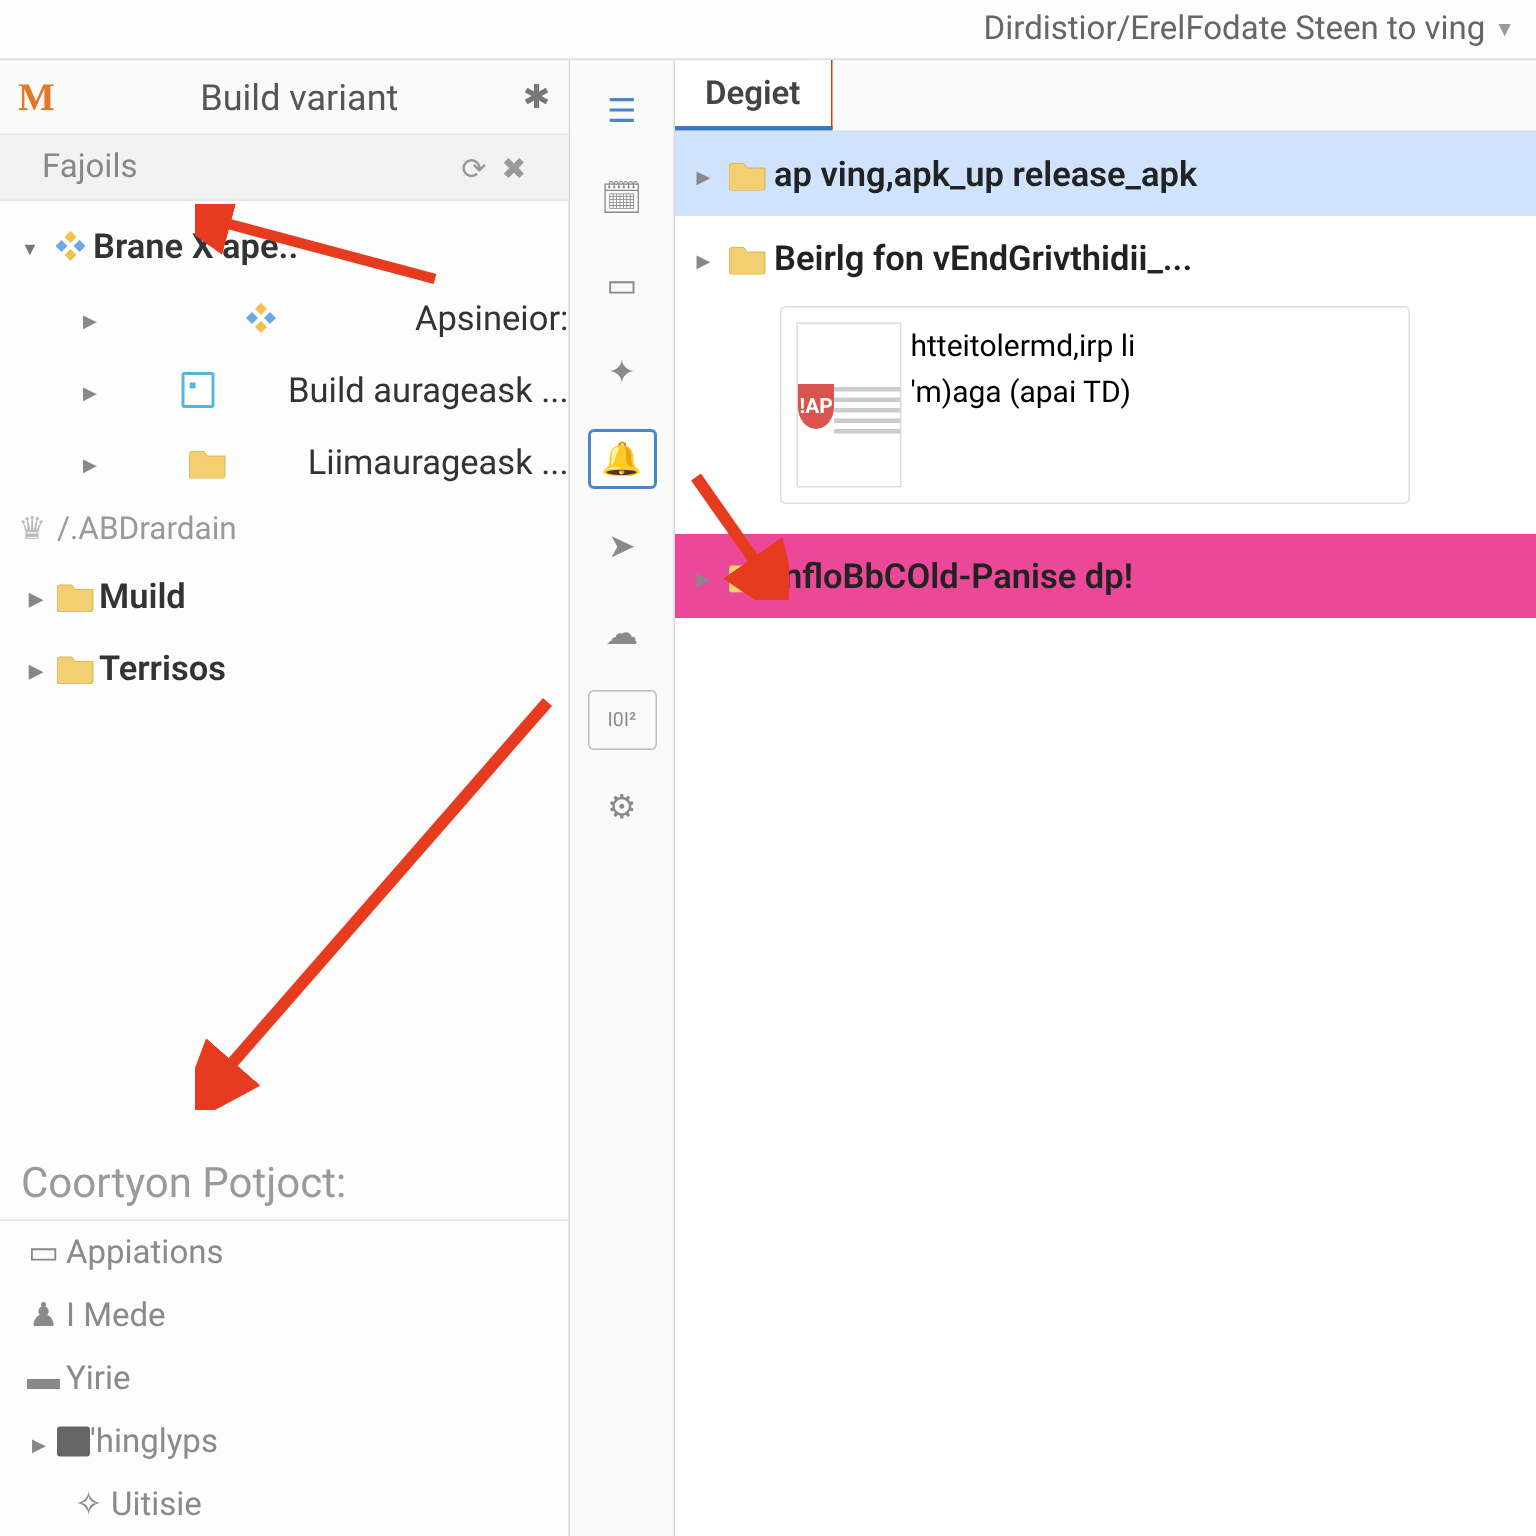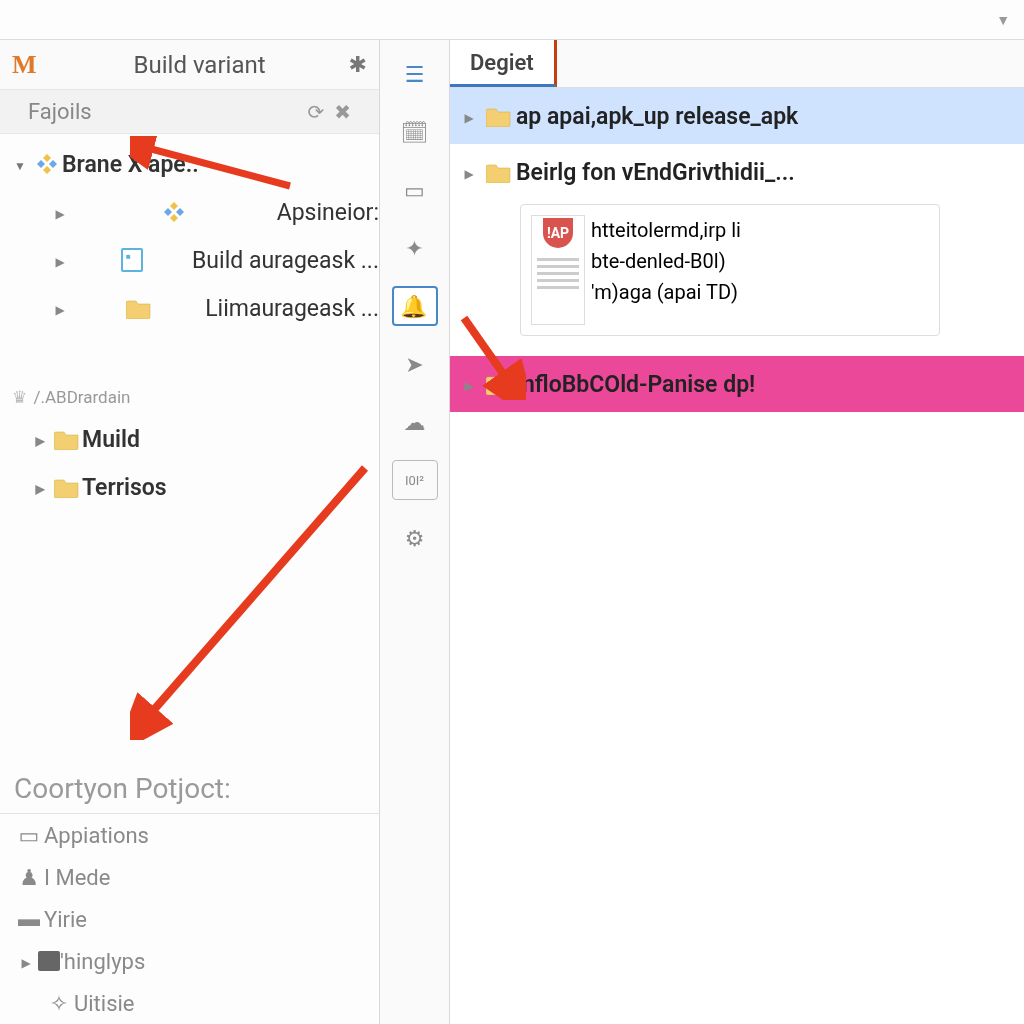--- a/index.html
+++ b/index.html
@@ -67,24 +67,24 @@
     font-size: 23px;
     color: #333;
     padding-left: 8px;
     cursor: pointer;
   }
   .tree-row.bold { font-weight: 600; }
   .caret-cell { width: 24px; text-align: center; color: #888; font-size: 16px; }
   .caret-down::before { content: "▼"; font-size: 12px; color: #777; }
   .caret-right::before { content: "▶"; font-size: 12px; color: #888; }
   .ico-cell { width: 30px; display: flex; align-items: center; justify-content: center; }
-  .ind1 { padding-left: 28px; }
+  .ind1 { padding-left: 12px; }
   .ind2 { padding-left: 48px; justify-content: space-between; }
 
-  .section-label { padding: 8px 12px; color: #999; font-size: 17px; margin-top: 47px; }
+  .section-label { padding: 8px 12px; color: #999; font-size: 21px; }
   .divider { height: 1px; background: #e2e2e2; margin: 0; }
 
   .footer-section { margin-top: auto; }
   .footer-heading { padding: 8px 14px; color: #9a9a9a; font-size: 28px; }
   .footer-item {
     display: flex; align-items: center; height: 42px;
     padding-left: 14px; color: #8a8a8a; font-size: 22px;
     cursor: pointer;
   }
   .footer-item .ico-cell { width: 30px; }
@@ -108,21 +108,21 @@
   }
   .strip-btn.selected { border-color: #4a87c9; background: #fff; }
   .strip-btn.accent { color: #4a87c9; }
 
   
   .content { flex: 1; background: #fff; display: flex; flex-direction: column; position: relative; }
   .tabs { display: flex; height: 48px; background: #fafafa; border-bottom: 1px solid #ddd; }
   .tab {
     padding: 0 20px; display: flex; align-items: center;
     font-size: 22px; color: #444; cursor: pointer;
-    background: #eee; border-right: 3px solid #c2410c;
+    background: #eee; border-right: 1px solid #c2410c;
   }
   .tab.active { background: #fff; border-bottom: 3px solid #3b78c4; font-weight: 600; }
 
   .file-list { padding: 0; }
   .file-row {
     display: flex; align-items: center; height: 56px;
     padding-left: 6px; font-size: 23px; color: #222; cursor: pointer;
   }
   .file-row.selected { background: #cfe3ff; }
   .file-row.highlight { background: #ec4899; }
@@ -133,25 +133,25 @@
     margin: 4px 40px 20px 70px;
     border: 1px solid #ddd;
     border-radius: 4px;
     background: #fff;
     width: 420px;
     padding: 10px 10px 10px 10px;
     display: flex;
     gap: 6px;
   }
   .doc-thumb {
-    width: 54px; height: 110px;
+    width: 70px; height: 110px;
     border: 1px solid #ddd;
     background: #fff;
     position: relative;
-    display:flex; flex-direction:column; align-items:center;
+    display:flex; flex-direction:row; align-items:center;
   }
   .doc-thumb .shield {
     width: 30px; height: 30px; margin-top: 2px;
     background: #d9534f; border-radius: 0 0 50% 50%;
     color: #fff; font-size: 14px; font-weight: 700;
     display:flex; align-items:center; justify-content:center;
   }
   .doc-thumb .lines { margin-top:6px; width: 80%; }
   .doc-thumb .lines div { height:3px; background:#ccc; margin:4px 0; }
   .doc-text { font-size: 20px; color: #000000; line-height: 1.55; }
@@ -164,20 +164,21 @@
   .small-file::after { content:"■"; position:absolute; top:2px; left:3px; font-size:8px; color:#5bb3e0; }
 
   
   .arrow { position: absolute; pointer-events: none; }
 
 </style>
 </head>
 <body>
 
 <div class="topbar">
+  <span>Dirdistior/ErelFodate Steen to ving</span>
   <span class="caret">▼</span>
 </div>
 
 <div class="main">
 
   <div class="left">
     <div class="left-header">
       <span class="m-logo">M</span>
       <span class="title">Build variant</span>
       <span class="gear">✱</span>
@@ -325,21 +326,21 @@
     </div>
 
     <div class="file-list">
       <div class="file-row selected">
         <span class="caret-cell caret-right"></span>
         <span class="folder-ico">
           <svg class="folder-svg" viewBox="0 0 26 22">
               <path d="M2 4h8l2 3h12v13a2 2 0 0 1-2 2H2a2 2 0 0 1-2-2V6a2 2 0 0 1 2-2z"></path>
             </svg>
         </span>
-        <span style="font-weight:600">ap apai,apk_up release_apk</span>
+        <span style="font-weight:600">ap ving,apk_up release_apk</span>
       </div>
 
       <div class="file-row">
         <span class="caret-cell caret-right"></span>
         <span class="folder-ico">
           <svg class="folder-svg" viewBox="0 0 26 22">
               <path d="M2 4h8l2 3h12v13a2 2 0 0 1-2 2H2a2 2 0 0 1-2-2V6a2 2 0 0 1 2-2z"></path>
             </svg>
         </span>
         <span style="font-weight:600">Beirlg fon vEndGrivthidii_...</span>
@@ -351,21 +352,20 @@
           <div class="lines">
               <div></div>
               <div></div>
               <div></div>
               <div></div>
               <div></div>
             </div>
         </div>
         <div class="doc-text">
           <div>htteitolermd,irp li</div>
-          <div>bte-denled-B0l)</div>
           <div>'m)aga (apai TD)</div>
         </div>
       </div>
 
       <div class="file-row highlight">
         <span class="caret-cell caret-right"></span>
         <span class="folder-ico">
           <svg class="folder-svg" viewBox="0 0 26 22">
               <path d="M2 4h8l2 3h12v13a2 2 0 0 1-2 2H2a2 2 0 0 1-2-2V6a2 2 0 0 1 2-2z"></path>
             </svg>

